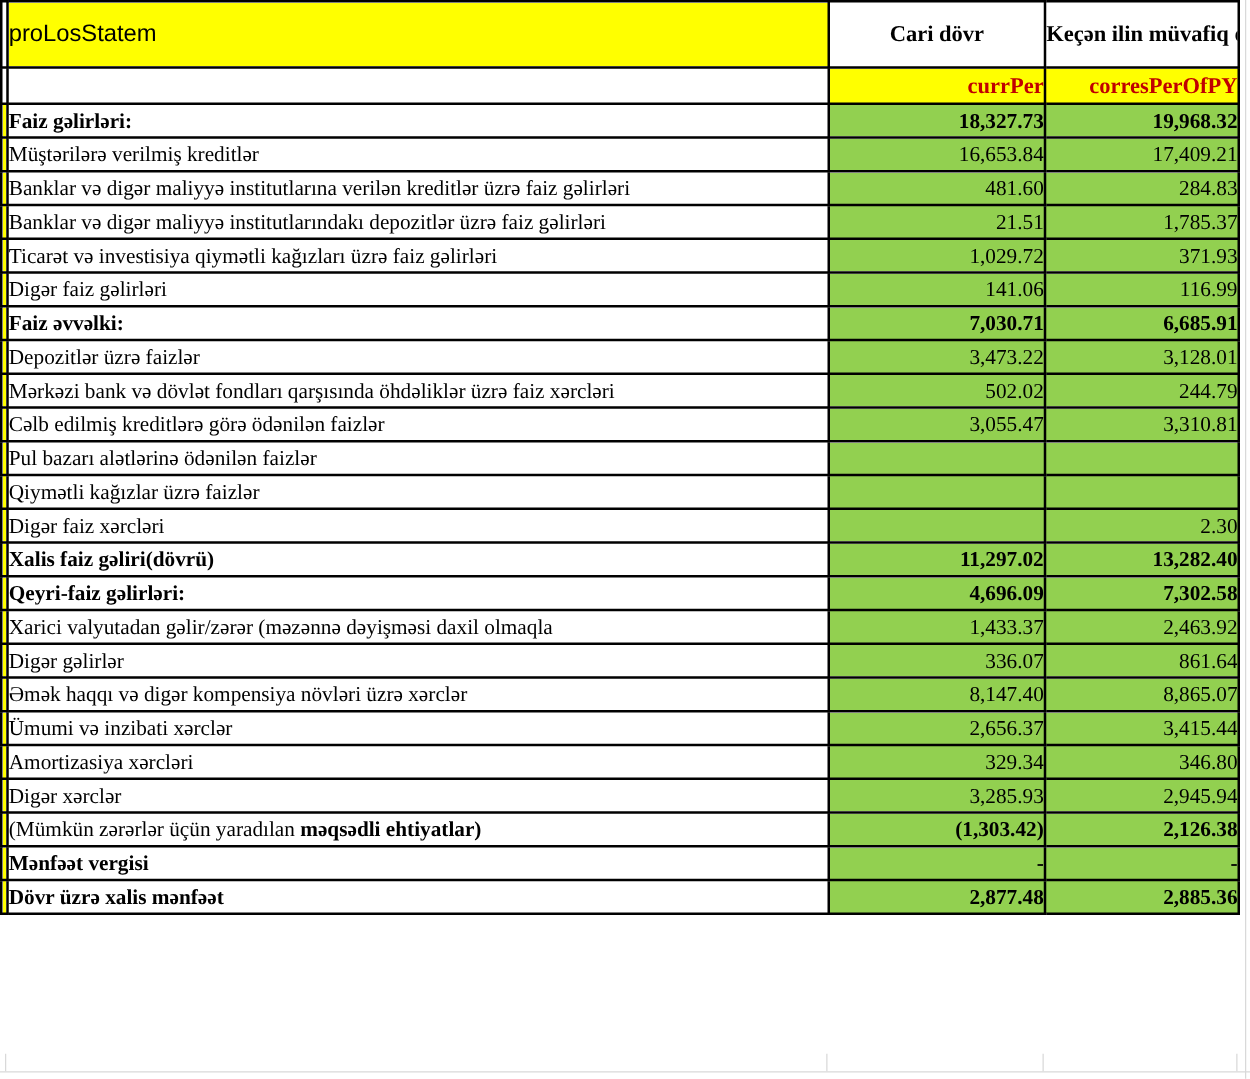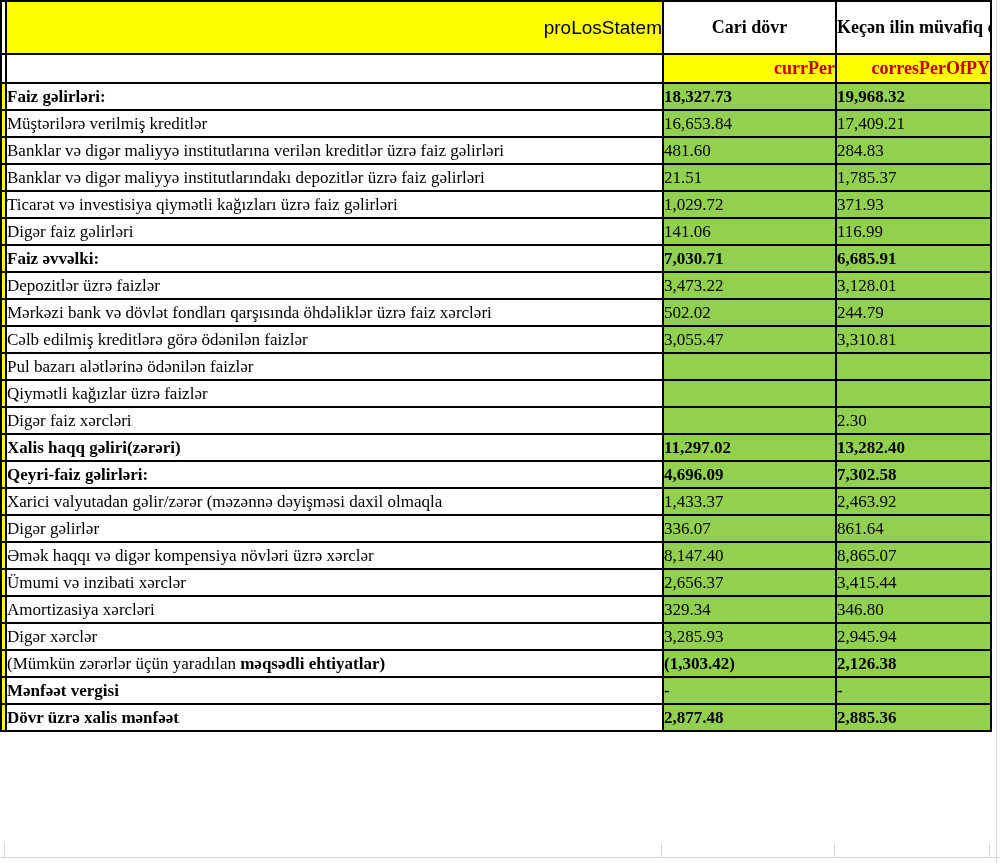--- a/index.html
+++ b/index.html
@@ -33,21 +33,21 @@
   td.sliver { border-left: none; background: #FFFF00; }
   td.sliver-head { border-left: none; background: #ffffff; }
 
   
   tr.hdr1 { height: 53px; }
   th.title-cell {
     background: #FFFF00;
     font-family: "Liberation Sans", sans-serif;
     font-size: 19px;
     font-weight: normal;
-    text-align: right;
+    text-align: left;
     vertical-align: middle;
   }
   th.period-cell {
     background: #ffffff;
     font-size: 18px;
     font-weight: bold;
     text-align: center;
     vertical-align: middle;
     line-height: 1.35;
     white-space: normal;
@@ -68,21 +68,21 @@
   td.label {
     background: #ffffff;
     font-size: 17px;
     text-align: left;
     vertical-align: middle;
     padding-left: 6px;
   }
   td.val {
     background: #92D050;
     font-size: 17px;
-    text-align: left;
+    text-align: right;
     vertical-align: middle;
     padding-right: 9px;
   }
   .b { font-weight: bold; }
   
   .gridline { position: absolute; background: #d9d9d9; }
 </style>
 </head>
 <body>
 
@@ -181,21 +181,21 @@
         <td class="val"></td>
       </tr>
       <tr class="datarow">
         <td class="sliver"></td>
         <td class="label">Digər faiz xərcləri</td>
         <td class="val"></td>
         <td class="val">2.30</td>
       </tr>
       <tr class="datarow">
         <td class="sliver"></td>
-        <td class="label b">Xalis haqq gəliri(zərəri)</td>
+        <td class="label b">Xalis faiz gəliri(dövrü)</td>
         <td class="val b">11,297.02</td>
         <td class="val b">13,282.40</td>
       </tr>
       <tr class="datarow">
         <td class="sliver"></td>
         <td class="label b">Qeyri-faiz gəlirləri:</td>
         <td class="val b">4,696.09</td>
         <td class="val b">7,302.58</td>
       </tr>
       <tr class="datarow">

